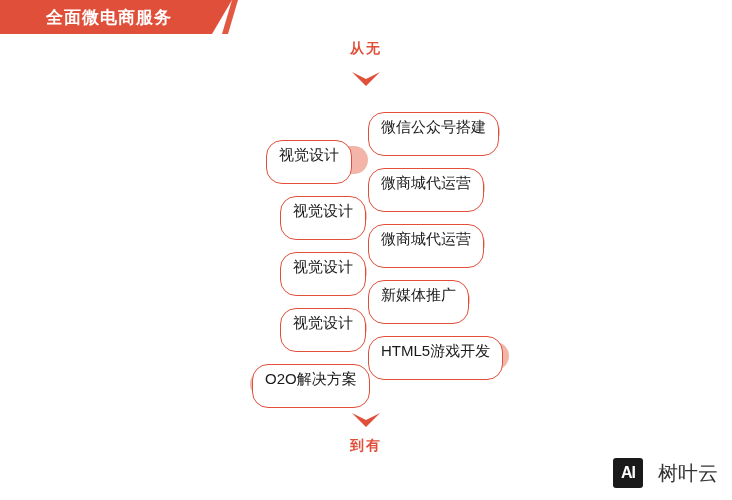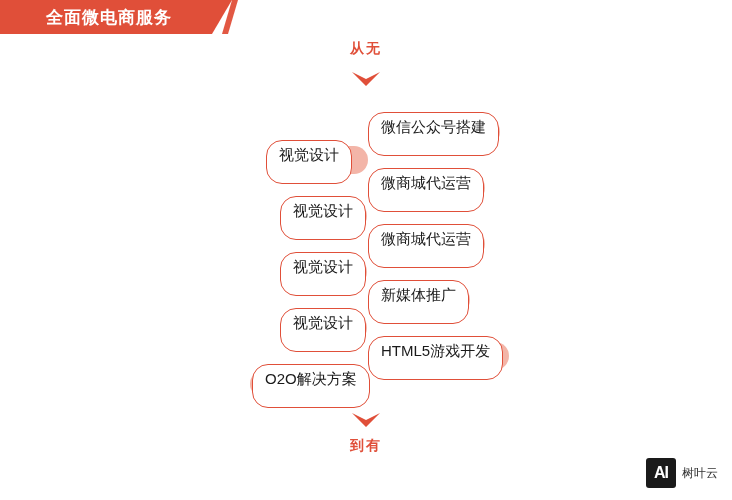--- a/index.html
+++ b/index.html
@@ -98,37 +98,37 @@
     z-index: 1;
   }
 
   
   .watermark {
     position: absolute;
     right: 14px;
     bottom: 12px;
     display: flex;
     align-items: center;
-    gap: 6px;
+    gap: 15px;
   }
   .wm-badge {
     width: 30px;
     height: 30px;
     background: #1a1a1a;
     border-radius: 3px;
     color: #ffffff;
     font-size: 16px;
     font-weight: bold;
     display: flex;
     align-items: center;
     justify-content: center;
     letter-spacing: -1px;
   }
   .wm-text {
-    font-size: 12px;
+    font-size: 20px;
     color: #333333;
   }
 </style>
 </head>
 <body>
 
 <div class="header-banner">
   <span class="header-title">全面微电商服务</span>
 </div>
 <div class="header-edge"></div>

